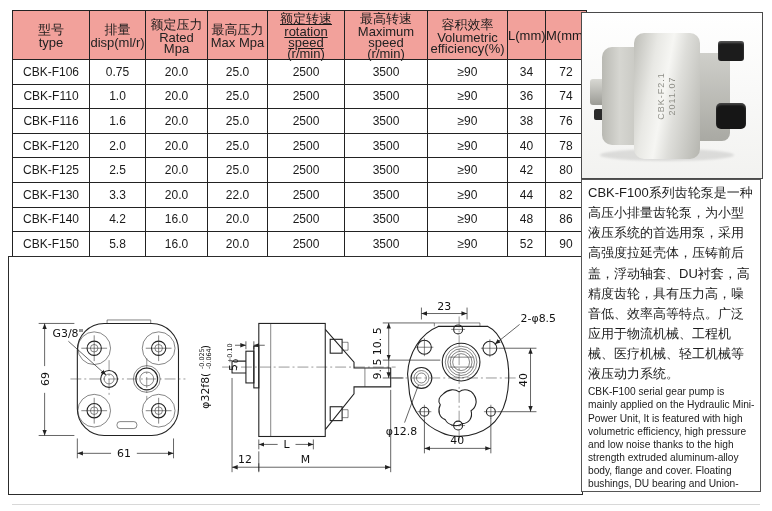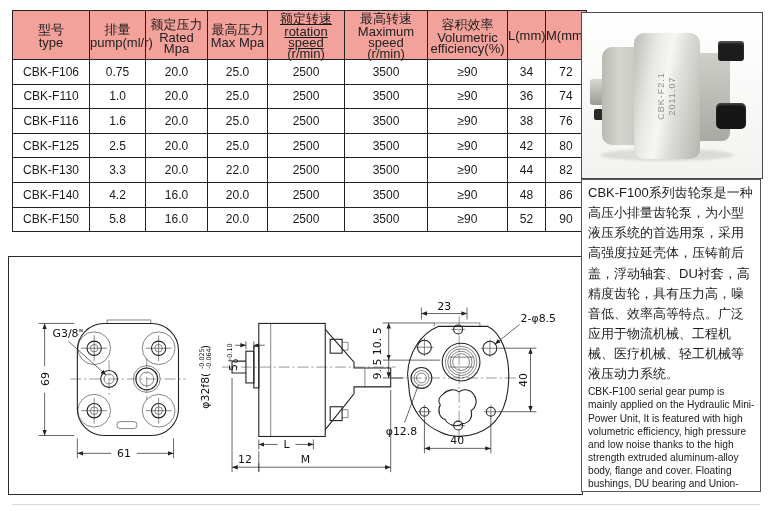--- a/index.html
+++ b/index.html
@@ -70,21 +70,21 @@
           <col style="width:41px">
       </colgroup>
       <thead>
           <tr>
             <th style="background: rgb(242, 161, 155);">
               <div class="h-zh">型号</div>
               <div class="h-en">type</div>
             </th>
             <th style="background: rgb(242, 161, 155);">
               <div class="h-zh">排量</div>
-              <div class="h-en">pump(ml/r)</div>
+              <div class="h-en">disp(ml/r)</div>
             </th>
             <th style="background: rgb(242, 161, 155);">
               <div class="h-zh">额定压力</div>
               <div class="h-en">Rated Mpa</div>
             </th>
             <th style="background: rgb(242, 161, 155);">
               <div class="h-zh">最高压力</div>
               <div class="h-en">Max Mpa</div>
             </th>
             <th style="background: rgb(242, 161, 155); text-decoration: underline;">
@@ -136,20 +136,31 @@
           <tr>
             <td>CBK-F116</td>
             <td>1.6</td>
             <td>20.0</td>
             <td>25.0</td>
             <td>2500</td>
             <td>3500</td>
             <td>≥90</td>
             <td>38</td>
             <td>76</td>
+          </tr>
+          <tr>
+            <td>CBK-F120</td>
+            <td>2.0</td>
+            <td>20.0</td>
+            <td>25.0</td>
+            <td>2500</td>
+            <td>3500</td>
+            <td>≥90</td>
+            <td>40</td>
+            <td>78</td>
           </tr>
           <tr>
             <td>CBK-F125</td>
             <td>2.5</td>
             <td>20.0</td>
             <td>25.0</td>
             <td>2500</td>
             <td>3500</td>
             <td>≥90</td>
             <td>42</td>

